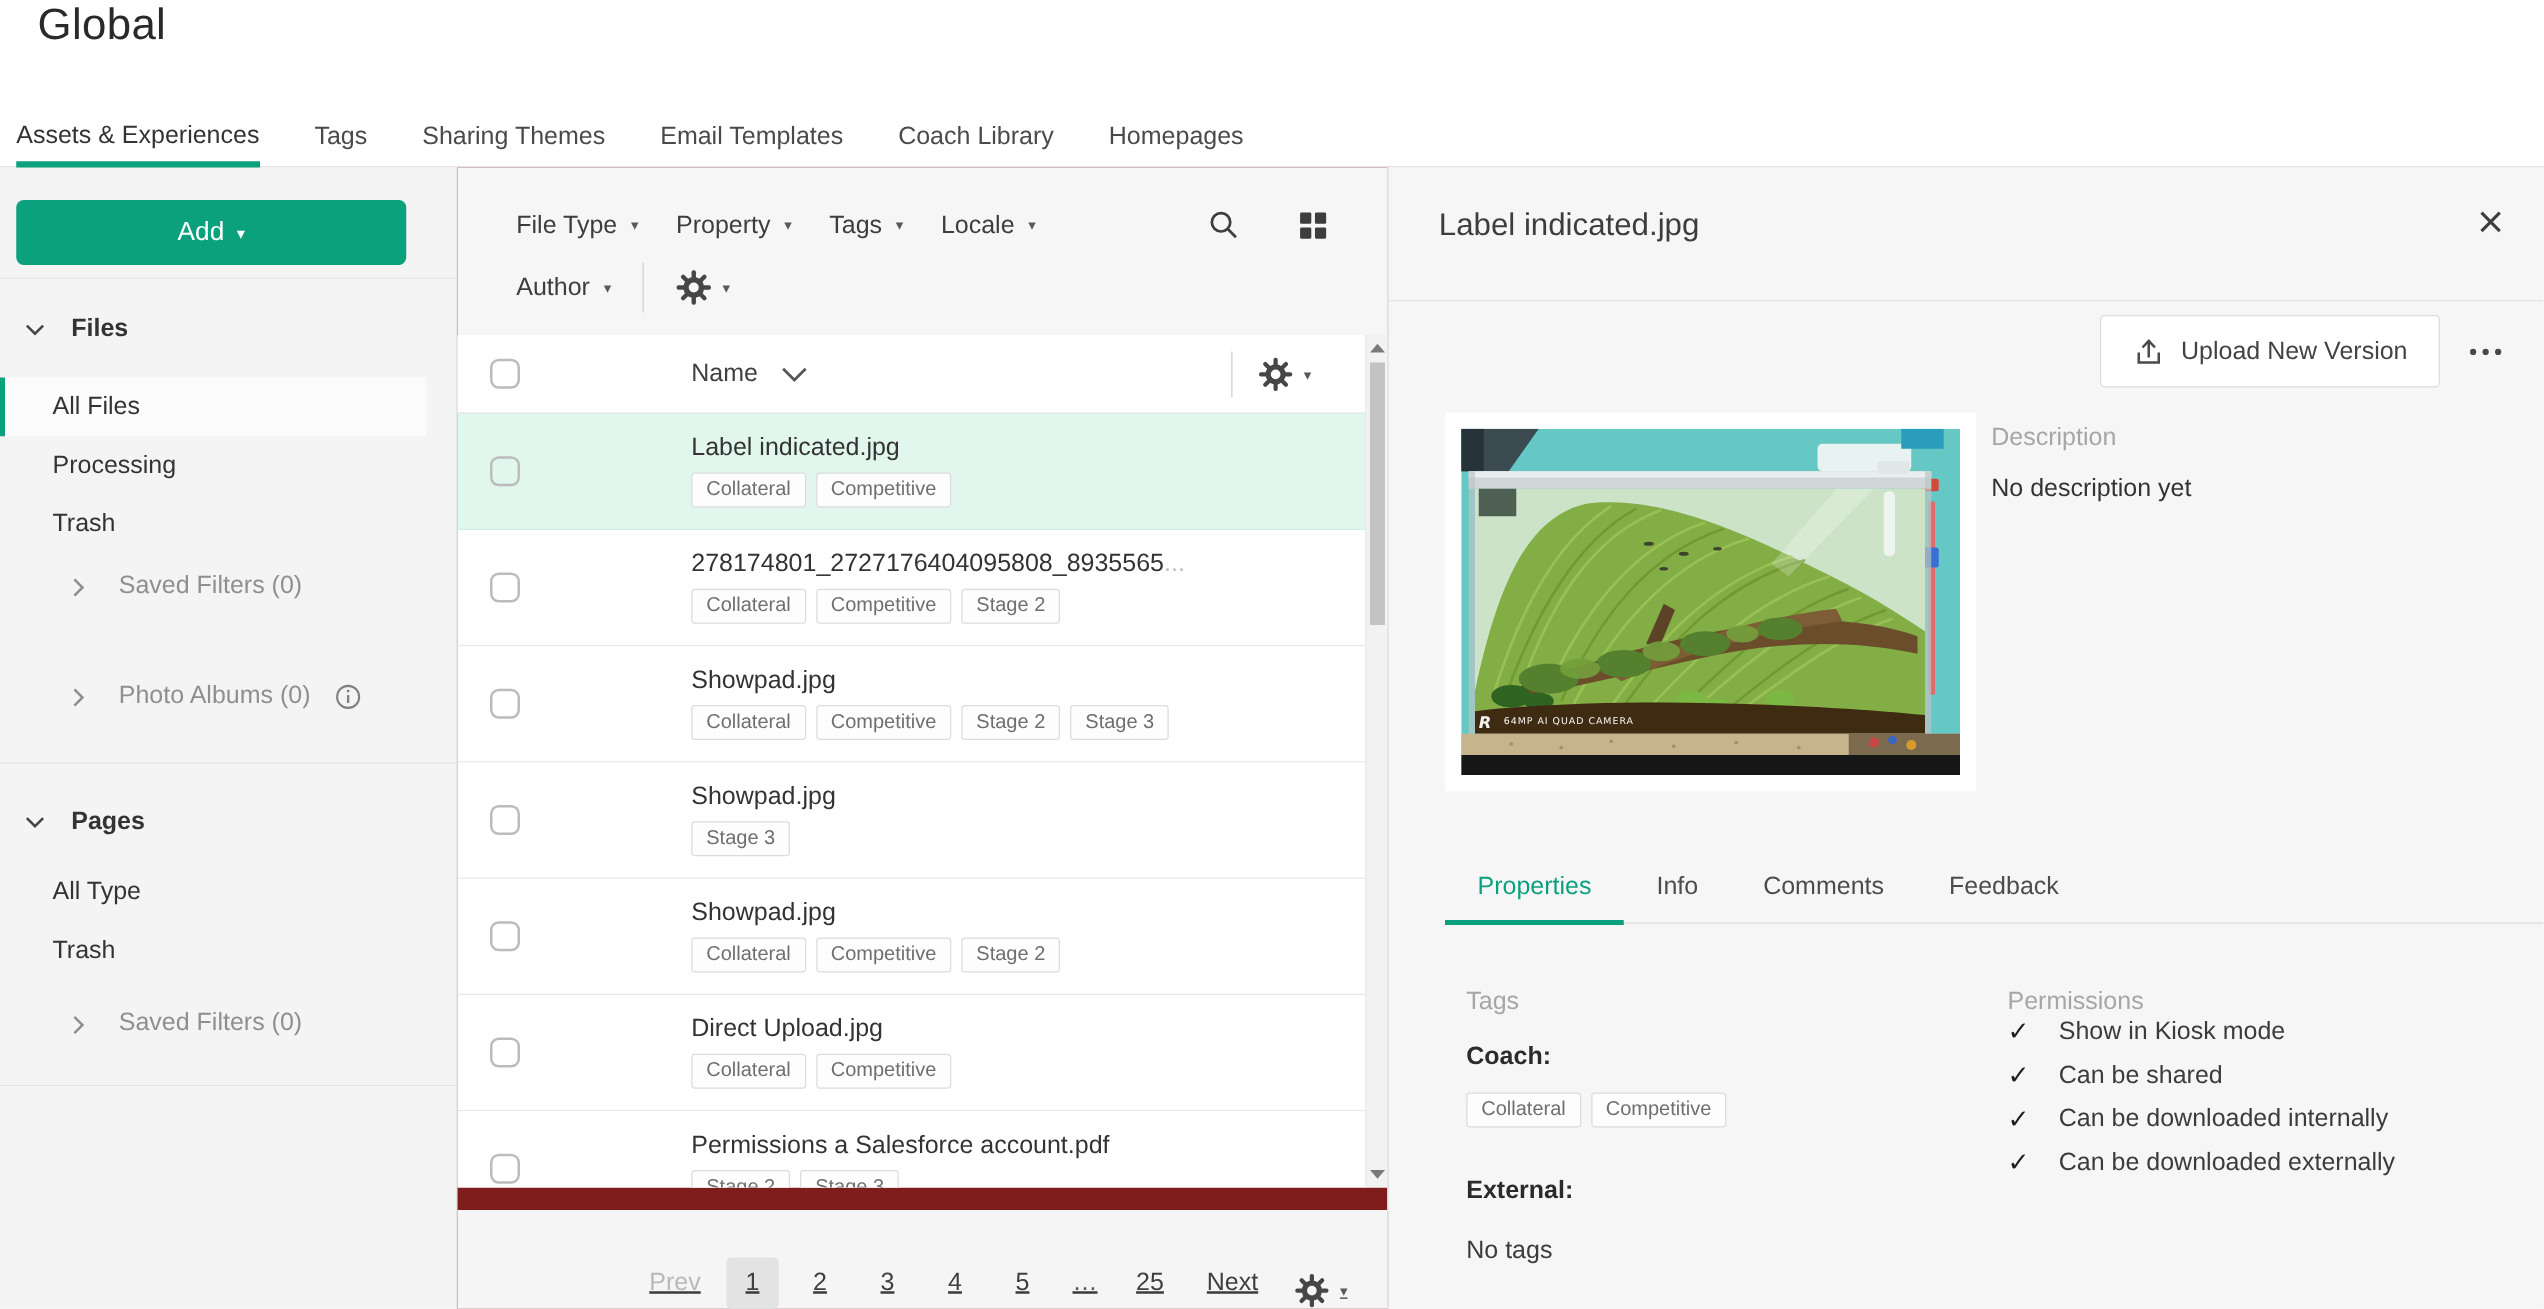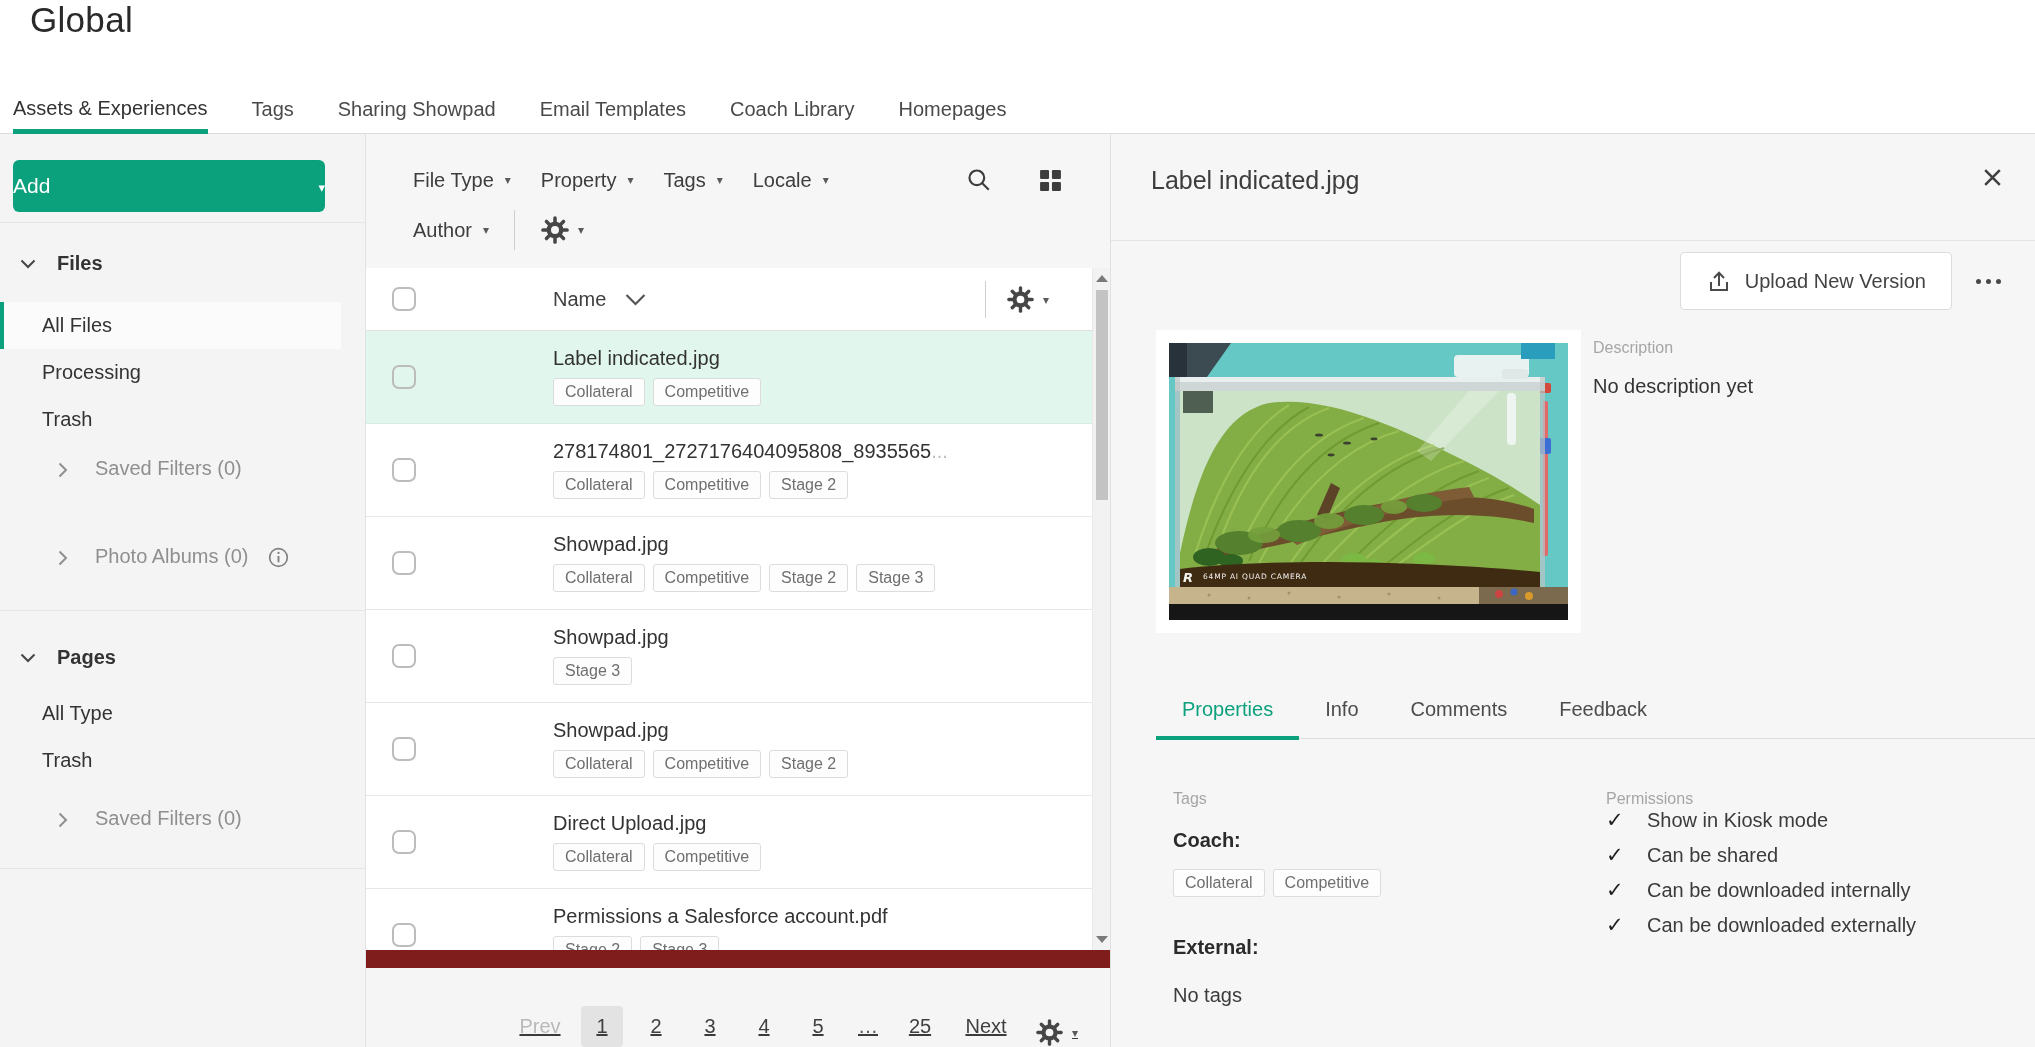--- a/index.html
+++ b/index.html
@@ -23,21 +23,21 @@
   
   #header{position:absolute;left:0;top:0;width:1978px;height:134px;background:#fff;}
   #page-title{position:absolute;left:30px;top:0px;font-size:35px;font-weight:400;color:#2a2a2a;letter-spacing:.3px;}
   #hdr-line{position:absolute;left:0;top:133px;width:2035px;height:1px;background:#dcdcdc;}
   #top-tabs{position:absolute;left:13px;top:87px;height:47px;display:flex;gap:44px;z-index:3;}
   .ttab{display:flex;align-items:center;font-size:20px;color:#4a4a4a;cursor:pointer;padding-bottom:2px;}
   .ttab.active{color:#333;border-bottom:5px solid var(--accent);padding-bottom:0;}
 
   
   #sidebar{position:absolute;left:0;top:134px;width:366px;height:913px;background:#f4f4f4;border-right:1px solid #e2e2e2;}
-  #add-btn{position:absolute;left:13px;top:26px;width:312px;height:52px;background:var(--accent);border:none;border-radius:6px;color:#fff;font-size:21px;font-family:inherit;display:flex;align-items:center;justify-content:space-between;gap:10px;cursor:pointer;}
+  #add-btn{position:absolute;left:13px;top:26px;width:312px;height:52px;background:var(--accent);border:none;border-radius:6px;color:#fff;font-size:21px;font-family:inherit;display:flex;align-items:center;justify-content:center;gap:10px;cursor:pointer;}
   #add-btn .crt{color:#fff;font-size:13px;margin-top:3px;}
   .side-div{position:absolute;left:0;width:100%;height:1px;background:#e6e6e6;}
   .sec-head{position:absolute;left:20px;display:flex;align-items:center;gap:21px;font-size:20px;font-weight:700;color:#333;cursor:pointer;}
   .side-items{position:absolute;left:0;width:100%;}
   .side-item{height:47px;display:flex;align-items:center;padding-left:42px;font-size:20px;color:#333;cursor:pointer;}
   .side-item.selected{background:#fbfbfb;border-left:4px solid var(--accent);padding-left:38px;margin-right:24px;}
   .side-group{position:absolute;left:0;width:100%;height:36px;cursor:pointer;}
   .side-group svg{position:absolute;left:58px;top:10px;}
   .side-group .glabel{position:absolute;left:95px;top:5px;font-size:20px;color:#8f8f8f;}
   .side-group .info{position:absolute;top:7px;}
@@ -95,21 +95,21 @@
   #d-title{position:absolute;left:40px;top:32px;font-size:25px;font-weight:400;color:#3d3d3d;}
   #d-close{position:absolute;right:28px;top:28px;width:30px;height:30px;display:flex;align-items:center;justify-content:center;cursor:pointer;}
   #d-head-line{position:absolute;left:0;top:106px;width:100%;height:1px;background:#e3e3e3;}
   #d-actions{position:absolute;top:118px;right:24px;display:flex;align-items:center;gap:13px;}
   .d-btn{height:58px;background:#fff;border:1px solid #dcdcdc;border-radius:4px;font-size:20px;color:#434343;font-family:inherit;display:flex;align-items:center;gap:13px;padding:0 25px;cursor:pointer;}
   #d-more{width:46px;height:58px;display:flex;align-items:center;justify-content:center;gap:5px;cursor:pointer;}
   #d-more i{width:5px;height:5px;border-radius:50%;background:#484848;}
   #thumb-card{position:absolute;left:45px;top:196px;width:425px;height:303px;background:#fff;padding:13px;cursor:pointer;}
   #thumb-card svg{width:100%;height:100%;display:block;}
   #d-desc{position:absolute;left:482px;top:205px;}
-  .d-lbl{font-size:16px;color:var(--gray-lbl);}
+  .d-lbl{font-size:20px;color:var(--gray-lbl);}
   #d-desc .val{margin-top:18px;font-size:20px;color:#333;}
   #d-tabs{position:absolute;left:45px;top:563px;right:0;display:flex;border-bottom:1px solid #ddd;}
   .dtab{padding:0 26px 15px 26px;font-size:20px;color:#4c4c4c;line-height:24px;cursor:pointer;}
   .dtab.active{color:var(--accent);border-bottom:4px solid var(--accent);margin-bottom:-2px;}
   #col-tags{position:absolute;left:62px;top:656px;}
   #col-tags .sublbl{font-size:20px;font-weight:700;color:#2b2b2b;}
   #tags-local-lbl{margin-top:21px;}
   #local-chips{margin-top:17px;display:flex;gap:8px;}
   #tags-ext-lbl{margin-top:39px;}
   #tags-ext-val{margin-top:25px;font-size:20px;color:#3b3b3b;}
@@ -120,21 +120,21 @@
   .perm .ptext{font-size:20px;color:#3b3b3b;line-height:24px;}
 </style>
 </head>
 <body>
 
 <div id="header">
   <h1 id="page-title">Global</h1>
   <div id="top-tabs">
     <div class="ttab active">Assets &amp; Experiences</div>
     <div class="ttab">Tags</div>
-    <div class="ttab">Sharing Showpad</div>
+    <div class="ttab">Sharing Themes</div>
     <div class="ttab">Email Templates</div>
     <div class="ttab">Coach Library</div>
     <div class="ttab">Homepages</div>
   </div>
   <div id="hdr-line"></div>
 </div>
 
 <div id="sidebar">
   <button id="add-btn">
     <span>Add</span>

